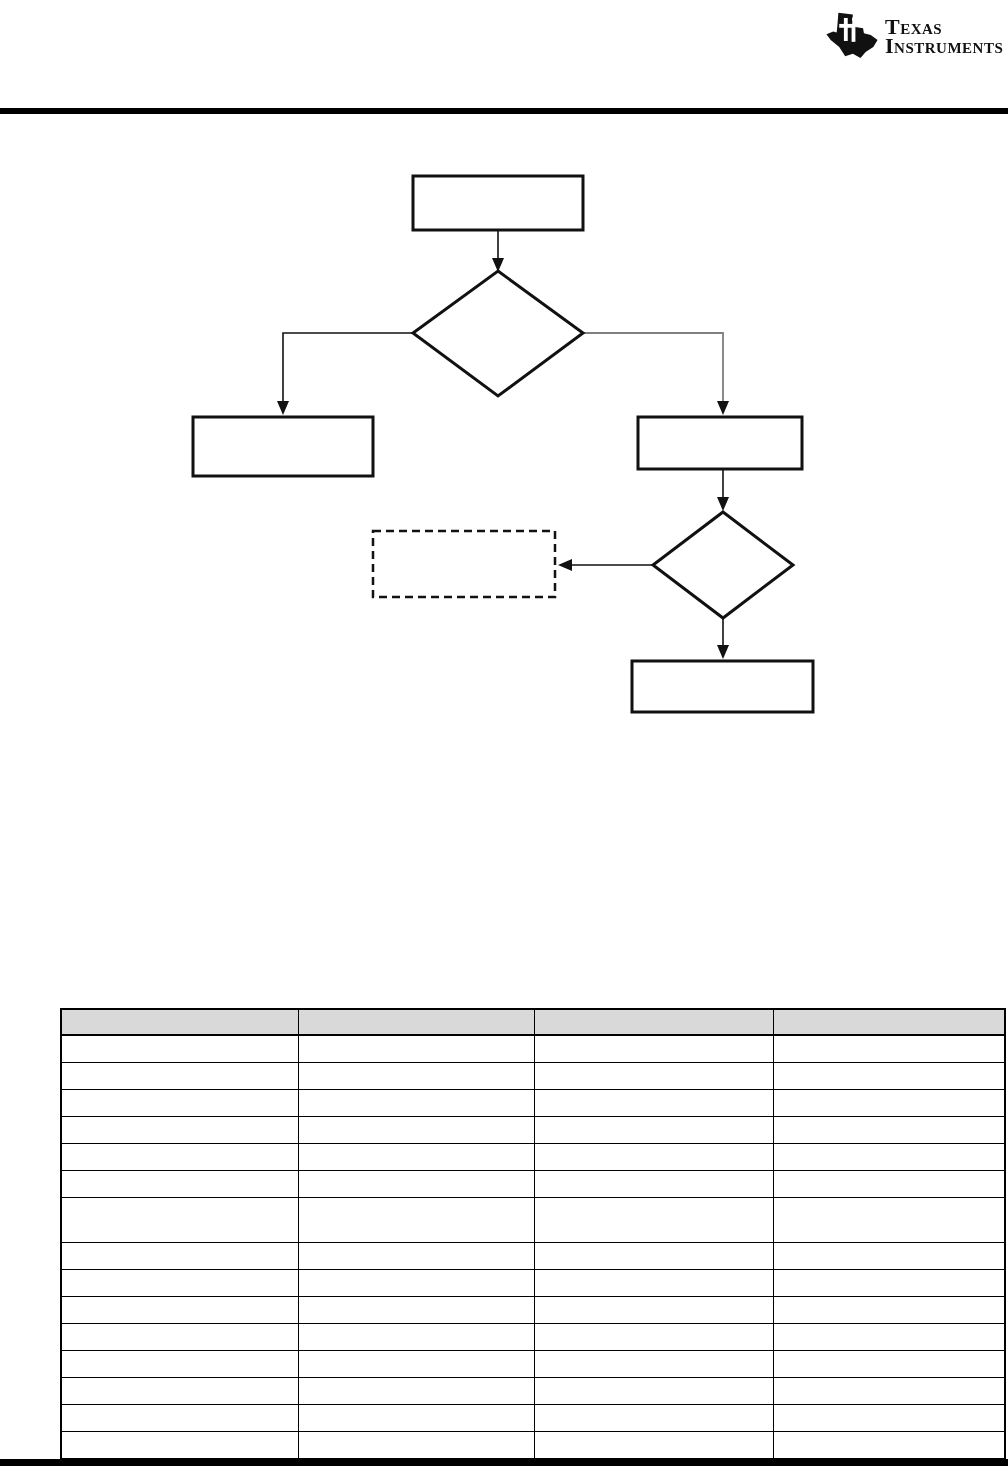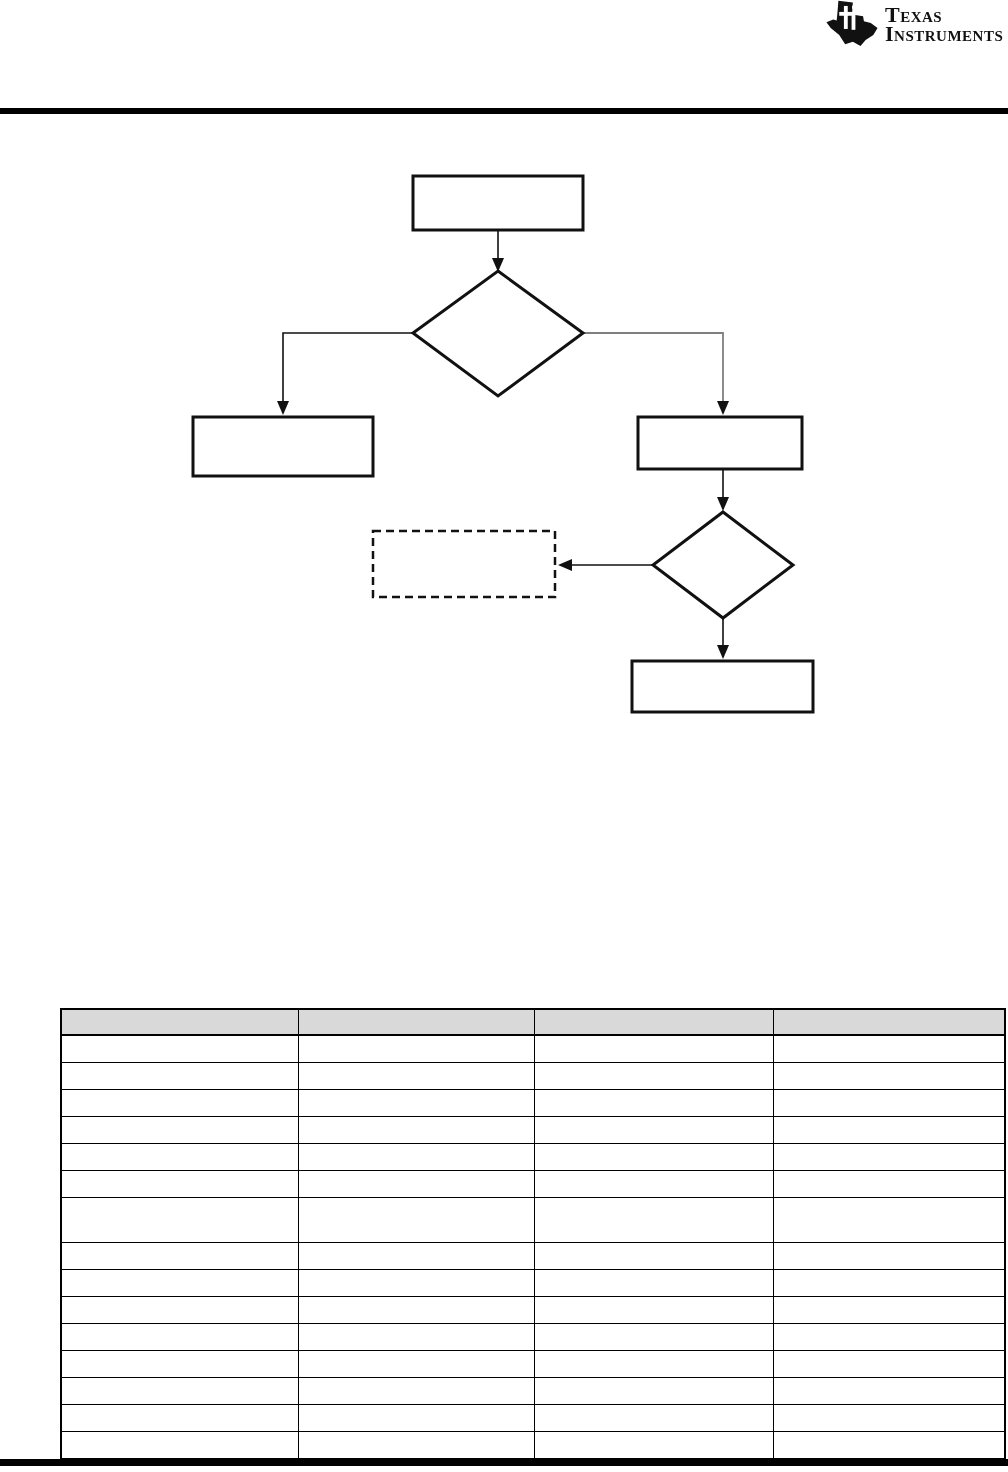--- a/index.html
+++ b/index.html
@@ -8,21 +8,21 @@
     width:1008px;
     height:1472px;
     background:#ffffff;
     font-family:"Liberation Serif", serif;
     overflow:hidden;
   }
 
   
   .logo{
     position:absolute;
-    top:0;
+    top:12px;
     left:826px;
     display:flex;
     align-items:flex-start;
     gap:7px;
   }
   .logo-glyph{display:block;}
   .brand{
     display:flex;
     flex-direction:column;
     justify-content:flex-start;

